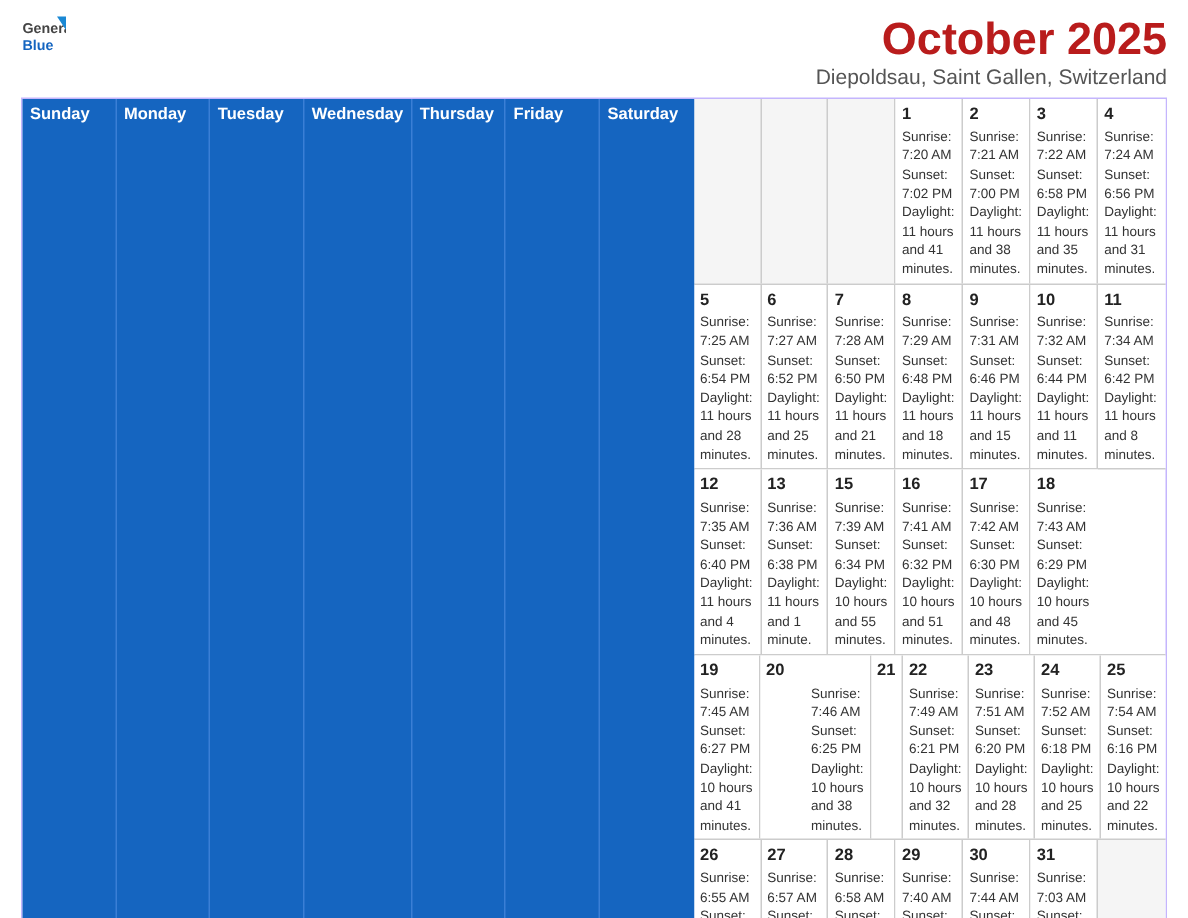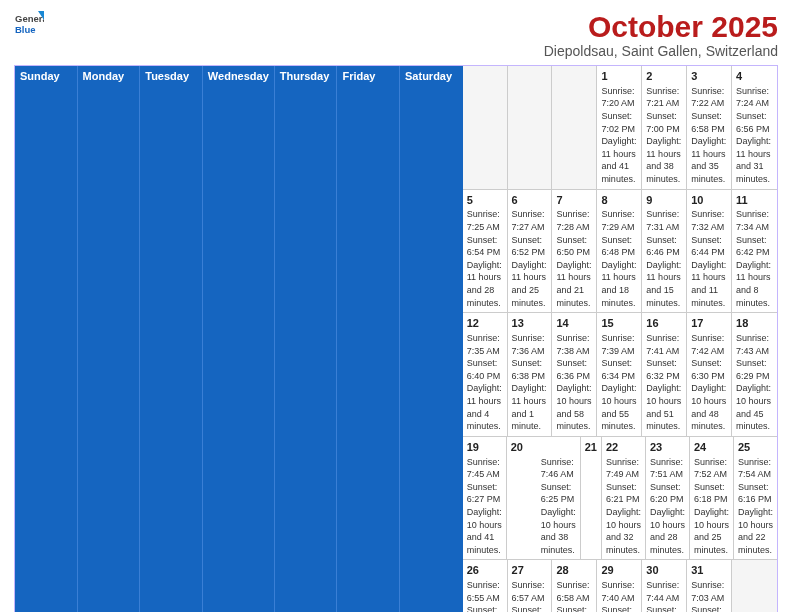--- a/index.html
+++ b/index.html
@@ -205,26 +205,20 @@
 Sunset: 6:40 PM
 Daylight: 11 hours and 4 minutes.</div>
           </div>
           <div class="cal-cell">
             <span class="day-num">13</span>
             <div class="cell-info" style="white-space: pre-line;">Sunrise: 7:36 AM
 Sunset: 6:38 PM
 Daylight: 11 hours and 1 minute.</div>
           </div>
           <div class="cal-cell">
-            <span class="day-num">14</span>
-            <div class="cell-info" style="white-space: pre-line;">Sunrise: 7:38 AM
-Sunset: 6:36 PM
-Daylight: 10 hours and 58 minutes.</div>
-          </div>
-          <div class="cal-cell">
             <span class="day-num">15</span>
             <div class="cell-info" style="white-space: pre-line;">Sunrise: 7:39 AM
 Sunset: 6:34 PM
 Daylight: 10 hours and 55 minutes.</div>
           </div>
           <div class="cal-cell">
             <span class="day-num">16</span>
             <div class="cell-info" style="white-space: pre-line;">Sunrise: 7:41 AM
 Sunset: 6:32 PM
 Daylight: 10 hours and 51 minutes.</div>

